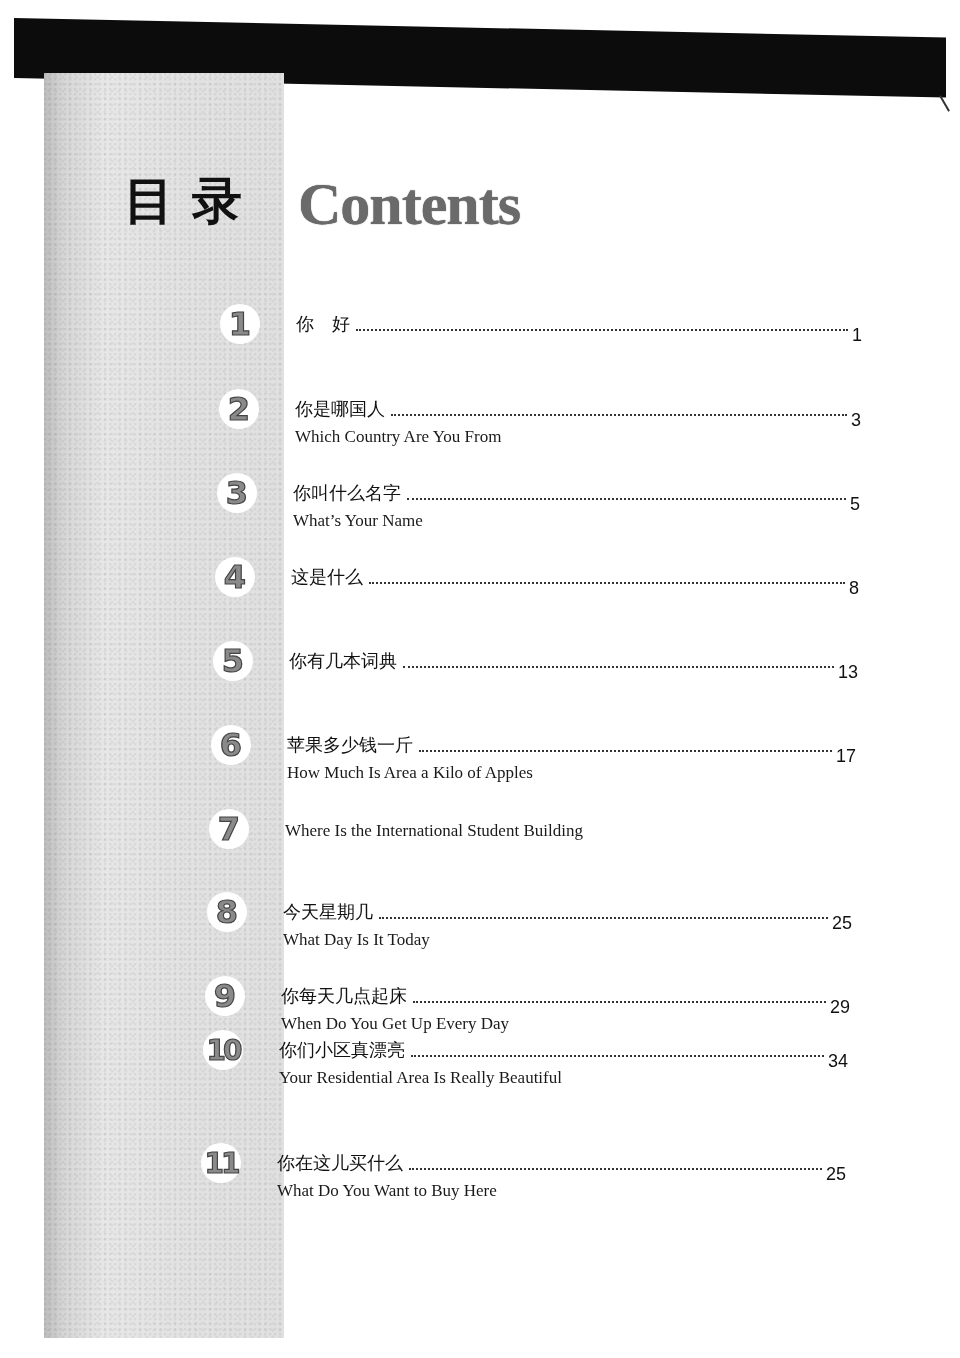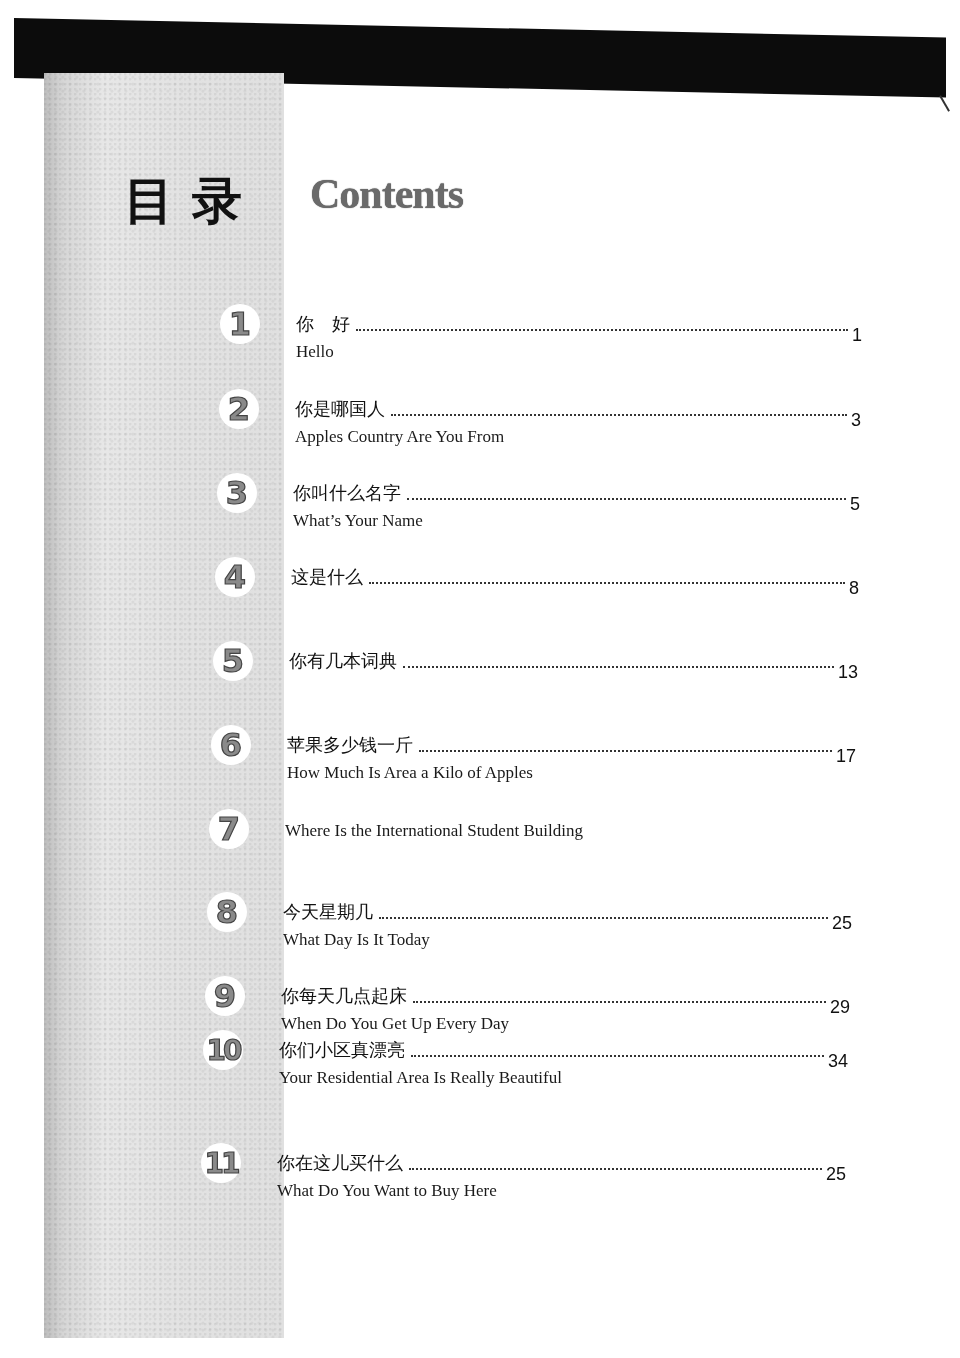--- a/index.html
+++ b/index.html
@@ -25,22 +25,22 @@
         radial-gradient(circle at 20% 20%, rgba(0,0,0,0.06) 0 1px, transparent 2px) 0 0/5px 5px,
         radial-gradient(circle at 70% 60%, rgba(0,0,0,0.05) 0 1px, transparent 2px) 0 0/7px 7px,
         linear-gradient(90deg, #bdbdbd 0%, #d6d6d6 8%, #e7e7e7 25%, #e2e2e2 60%, #e0e0e0 100%);
     }
     .title-cn {
       position: absolute; left: 124px; top: 168px;
       font-family: Liberation Sans, sans-serif; font-size: 50px; font-weight: bold;
       letter-spacing: 18px; color: #111;
     }
     .title-en {
-      position: absolute; left: 310px; top: 170px;
-      font-family: "Liberation Serif", serif; font-size: 42px; font-weight: bold;
+      position: absolute; left: 298px; top: 170px;
+      font-family: "Liberation Serif", serif; font-size: 60px; font-weight: bold;
       color: #6a6a6a; letter-spacing: -1px;
       text-shadow: 0 0 1px #444;
     }
     .toc-entry {
       position: absolute; height: 70px;
     }
     .badge {
       position: absolute; left: -76px; top: -6px;
       width: 40px; height: 40px; border-radius: 50%;
       background: #ffffff;
@@ -79,31 +79,30 @@
 <div class="title-cn">目录</div>
 <div class="title-en">Contents</div>
 
 <div class="toc-entry" style="left:296px; top:310px; width:566px;">
   <div class="badge">1</div>
   <div class="line-cn">
       <span class="cn-title">你　好</span>
       <span class="leader"></span>
       <span class="page-num">1</span>
     </div>
-  <div class="en-title">Hello</div>
 </div>
 
 <div class="toc-entry" style="left:295px; top:395px; width:566px;">
   <div class="badge">2</div>
   <div class="line-cn">
       <span class="cn-title">你是哪国人</span>
       <span class="leader"></span>
       <span class="page-num">3</span>
     </div>
-  <div class="en-title">Apples Country Are You From</div>
+  <div class="en-title">Which Country Are You From</div>
 </div>
 
 <div class="toc-entry" style="left:293px; top:479px; width:567px;">
   <div class="badge">3</div>
   <div class="line-cn">
       <span class="cn-title">你叫什么名字</span>
       <span class="leader"></span>
       <span class="page-num">5</span>
     </div>
   <div class="en-title">What’s Your Name</div>

